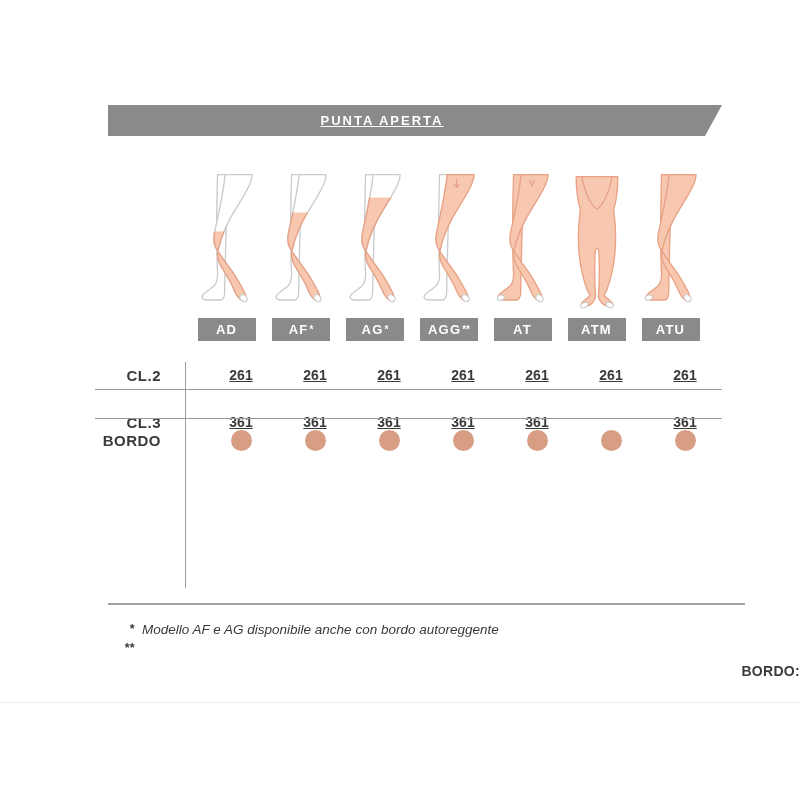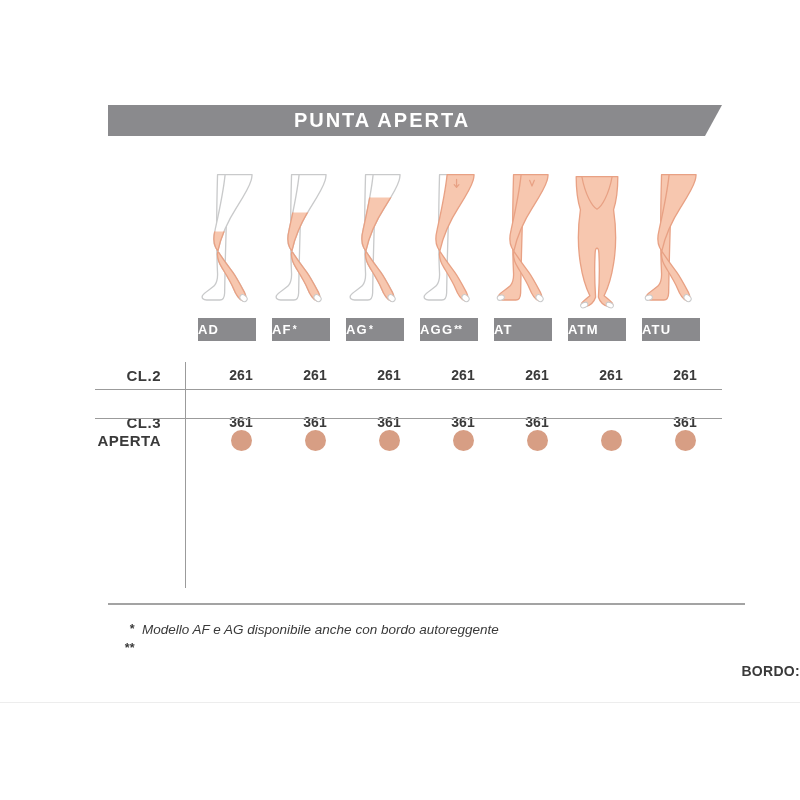--- a/index.html
+++ b/index.html
@@ -8,49 +8,49 @@
     font-family:"Liberation Sans", sans-serif;color:var(--text-dark,#3a3a3a);
   }
   
   .banner{
     position:absolute;left:108px;top:105px;width:614px;height:31px;
     background:var(--banner-gray,#8a8a8d);
     clip-path:polygon(0 0,100% 0,calc(100% - 17px) 100%,0 100%);
     display:flex;align-items:center;justify-content:center;
   }
   .banner-title{
-    color:#fff;font-size:20px;font-weight:bold;letter-spacing:2px;
-    padding-right:66px;white-space:nowrap;
+    color:#fff;font-size:13px;font-weight:bold;letter-spacing:2px;
+    padding-right:66px;white-space:nowrap;text-decoration:underline;
   }
   
   .legs-row{position:absolute;left:190px;top:162px;width:518px;height:150px;display:flex;}
   .leg-cell{width:74px;height:150px;display:flex;align-items:flex-end;justify-content:center;}
   .p-skin{fill:#ffffff;stroke:var(--skin-line,#c9cacb);stroke-width:1.4;stroke-linejoin:round;stroke-linecap:round;}
   .p-sock{fill:var(--stocking-fill,#f7c7af);stroke:var(--stocking-line,#e8a184);stroke-width:1.4;stroke-linejoin:round;stroke-linecap:round;}
   .p-toe{fill:#ffffff;stroke:var(--skin-line,#c9cacb);stroke-width:1.1;}
   .p-mark{fill:none;stroke:var(--stocking-line,#e8a184);stroke-width:1.3;stroke-linecap:round;stroke-linejoin:round;}
   
   .labels-row{position:absolute;left:190px;top:318px;width:518px;display:flex;}
   .label-cell{width:74px;display:flex;justify-content:center;}
   .model-box{
     width:58px;height:23px;background:var(--box-gray,#8a8a8d);color:#fff;
-    display:flex;align-items:center;justify-content:flex-start;
+    display:flex;align-items:center;justify-content:center;
     font-size:13px;font-weight:bold;letter-spacing:1.2px;
   }
   .model-box sup{font-size:10px;line-height:0;margin-left:1px;letter-spacing:0;}
   
   .trow{position:absolute;left:95px;width:627px;display:flex;align-items:center;gap:22px;}
   .row-cl2{top:361px;height:28px;}
   .row-cl3{top:408px;height:28px;}
   .row-colori{top:419px;height:42px;}
   .rhead{
     width:90px;box-sizing:border-box;padding-right:16px;text-align:right;
     font-size:15px;font-weight:bold;letter-spacing:.5px;
   }
-  .tcells{display:flex;margin-left:5px;}
+  .tcells{display:flex;margin-left:5px;text-decoration:underline;}
   .num{width:74px;text-align:center;font-size:14px;font-weight:bold;}
   .dotcell{width:74px;display:flex;justify-content:center;}
   .dot{width:21px;height:21px;border-radius:50%;background:var(--dot,#d79e84);}
   .hline{position:absolute;left:95px;width:627px;height:1px;background:var(--line-gray,#9b9b9b);}
   .hline1{top:389px;} .hline2{top:418px;}
   .vline{position:absolute;left:185px;top:362px;width:1px;height:226px;background:var(--line-gray,#9b9b9b);}
   
   .sep{position:absolute;left:108px;top:603px;width:637px;height:2px;background:#a3a3a3;}
   .footnotes{position:absolute;left:108px;top:620px;font-style:italic;font-size:13.5px;line-height:19px;}
   .fn{display:flex;}
@@ -224,21 +224,21 @@
       <div class="num">361</div>
       <div class="num">361</div>
       <div class="num">361</div>
       <div class="num"></div>
       <div class="num">361</div>
     </div>
   </div>
   <div class="hline hline2"></div>
 
   <div class="trow row-colori">
-    <div class="rhead">APERTA</div>
+    <div class="rhead">BORDO</div>
     <div class="tcells">
       <div class="dotcell">
           <span class="dot"></span>
         </div>
       <div class="dotcell">
           <span class="dot"></span>
         </div>
       <div class="dotcell">
           <span class="dot"></span>
         </div>

